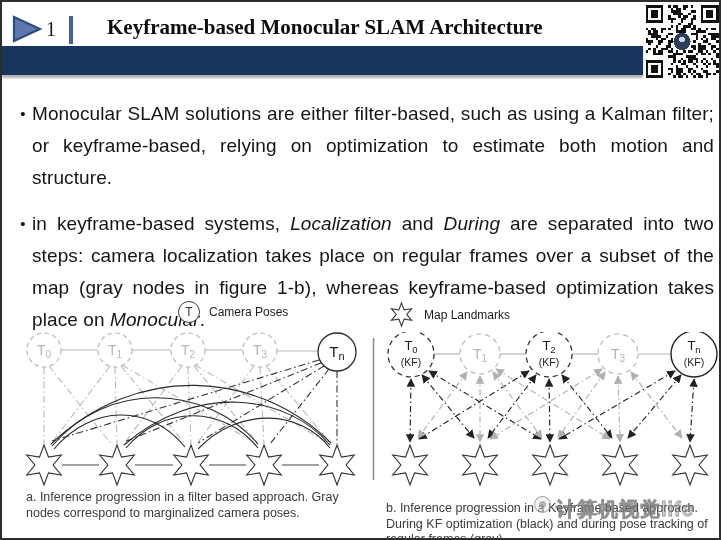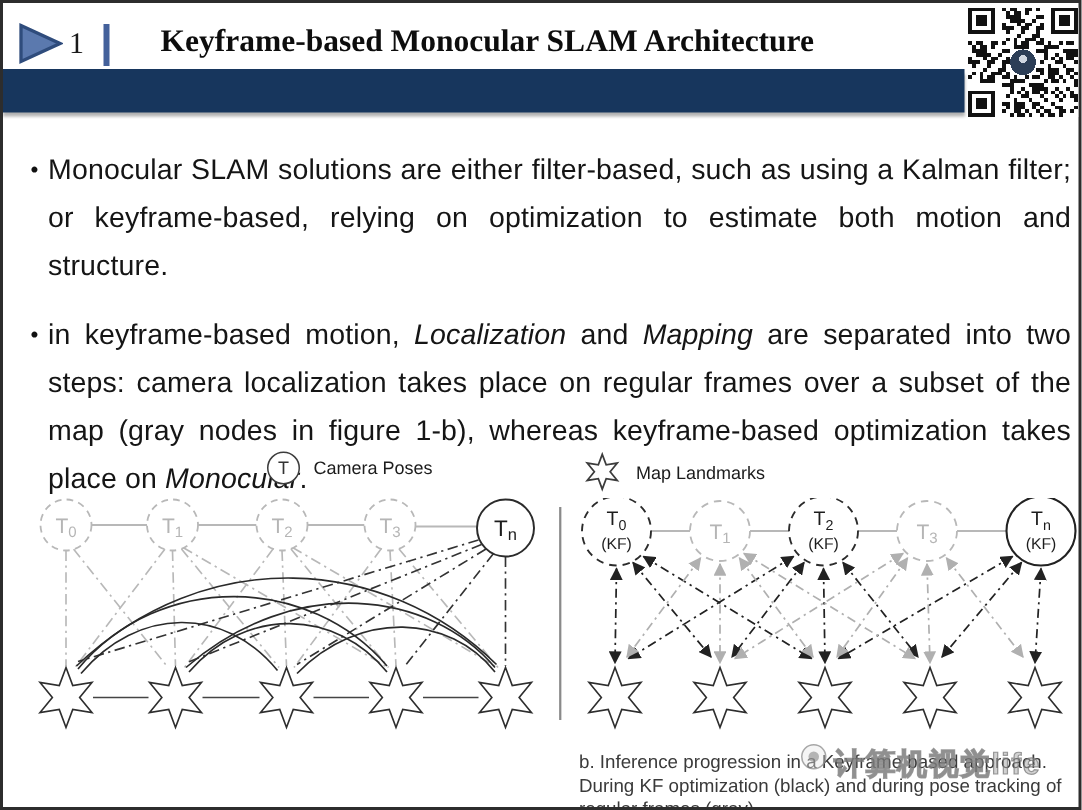--- a/index.html
+++ b/index.html
@@ -352,21 +352,21 @@
     <circle cx="14.5" cy="13.6" r="1.1" fill="#cfd6e0"></circle>
   </svg>
 
   <div class="content">
     <div class="bullet">
       <span class="dot">•</span>
       <p class="btext">Monocular SLAM solutions are either filter-based, such as using a Kalman filter; or keyframe-based, relying on optimization to estimate both motion and structure.</p>
     </div>
     <div class="bullet">
       <span class="dot">•</span>
-      <p class="btext"><span>in keyframe-based motion, </span><i>Localization</i><span> and </span><i>Mapping</i><span> are separated into two steps: camera localization takes place on regular frames over a subset of the map (gray nodes in figure 1-b), whereas keyframe-based optimization takes place on </span><i>Monocular</i><span>.</span></p>
+      <p class="btext"><span>in keyframe-based systems, </span><i>Localization</i><span> and </span><i>During</i><span> are separated into two steps: camera localization takes place on regular frames over a subset of the map (gray nodes in figure 1-b), whereas keyframe-based optimization takes place on </span><i>Monocular</i><span>.</span></p>
     </div>
   </div>
 
   <div class="legend-item legend-camera">
     <span class="pose-badge">T</span>
     <span class="legend-label">Camera Poses</span>
   </div>
   <div class="legend-item legend-landmarks">
     <svg width="27" height="27" viewBox="-13.5 -13.5 27 27">
       <use href="#star6" transform="scale(0.58)" fill="#fff" stroke="#3c3c3c" stroke-width="2"></use>
@@ -501,20 +501,21 @@
         <text x="478" y="27" text-anchor="middle" font-size="14" fill="#b5b5b5"><tspan>T</tspan><tspan dy="3" font-size="10">1</tspan></text>
         <text x="547" y="18" text-anchor="middle" font-size="13" fill="#1c1c1c"><tspan>T</tspan><tspan dy="3" font-size="9.5">2</tspan></text>
         <text x="547" y="34" text-anchor="middle" font-size="10.5" fill="#1c1c1c">(KF)</text>
         <text x="616" y="27" text-anchor="middle" font-size="14" fill="#b5b5b5"><tspan>T</tspan><tspan dy="3" font-size="10">3</tspan></text>
         <text x="692" y="18" text-anchor="middle" font-size="13" fill="#1c1c1c"><tspan>T</tspan><tspan dy="3" font-size="9.5">n</tspan></text>
         <text x="692" y="34" text-anchor="middle" font-size="10.5" fill="#1c1c1c">(KF)</text>
       </g>
     </g>
   </svg>
 
+  <div class="caption caption-a">a. Inference progression in a filter based approach. Gray nodes correspond to marginalized camera poses.</div>
   <div class="caption caption-b">b. Inference progression in a Keyframe based approach. During KF optimization (black) and during pose tracking of regular frames (gray).</div>
 
   <div class="watermark">
     <span class="wm-logo"></span>
     <span class="wm-text">计算机视觉life</span>
   </div>
 
 </div>
 
 </body></html>

